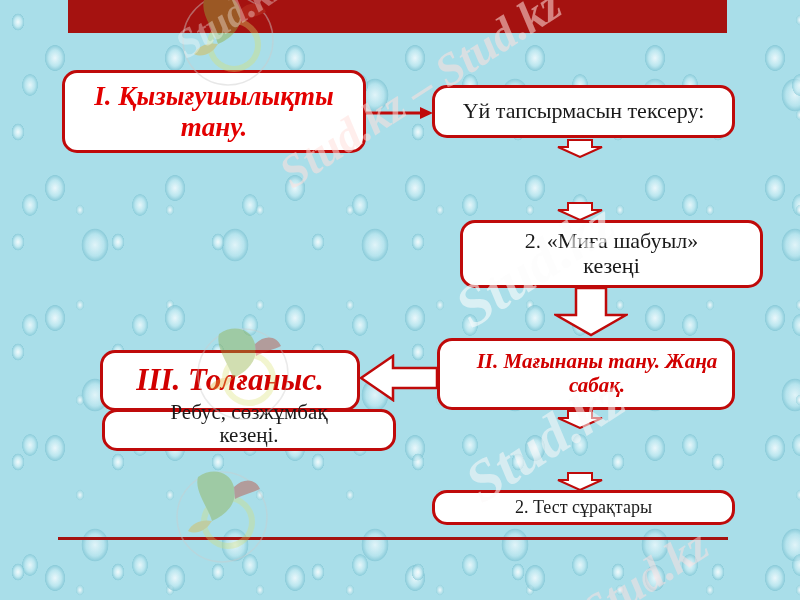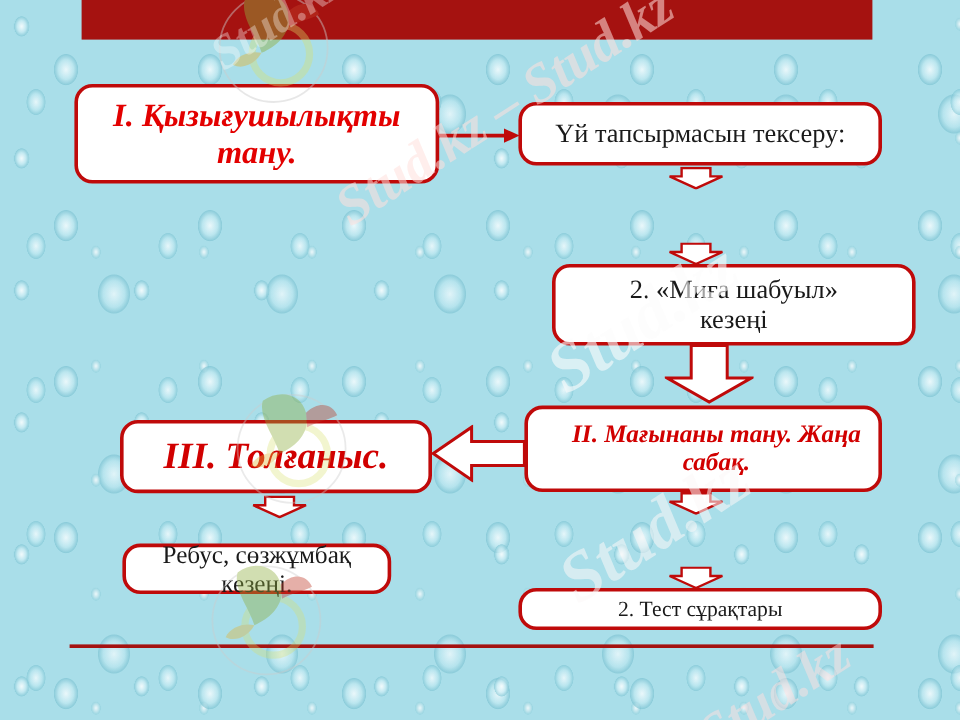--- a/index.html
+++ b/index.html
@@ -41,21 +41,21 @@
   .red-label2{color:#d10000;font-weight:bold;font-style:italic;}
   .b1{left:62px;top:70px;width:304px;height:83px;font-size:27px;}
   .b1 span{max-width:250px;}
   .b2{left:432px;top:85px;width:303px;height:53px;font-size:22px;}
   .b3{left:432px;top:158px;width:303px;height:45px;font-size:22px;}
   .b4{left:432px;top:220px;width:303px;height:68px;font-size:22px;margin-left:28px;}
   .b4 span{max-width:225px;}
   .b5{left:437px;top:338px;width:298px;height:72px;font-size:21px;padding-left:22px;}
   .b5 span{max-width:260px;}
   .b6{left:100px;top:350px;width:260px;height:61px;font-size:31px;}
-  .b7{left:102px;top:453px;width:224px;height:42px;font-size:21px;align-items:center;overflow:visible;}
+  .b7{left:102px;top:409px;width:294px;height:42px;font-size:21px;align-items:flex-end;overflow:visible;}
   .b7 span{max-width:200px;padding-top:2px;}
   .b8{left:432px;top:428px;width:303px;height:44px;font-size:22px;}
   .b9{left:432px;top:490px;width:303px;height:35px;font-size:18px;}
   .arrow{position:absolute;z-index:1;}
   .wm{
     position:absolute;
     z-index:5;
     pointer-events:none;
     font-weight:bold;font-style:italic;
     white-space:nowrap;

